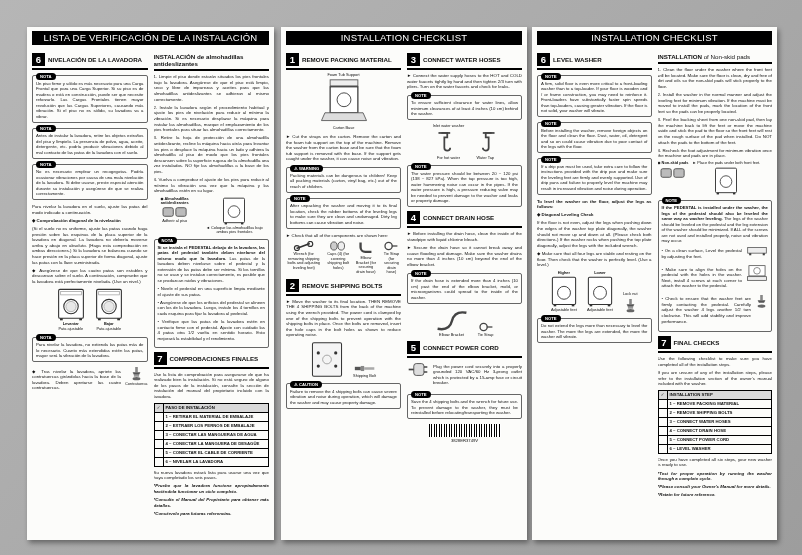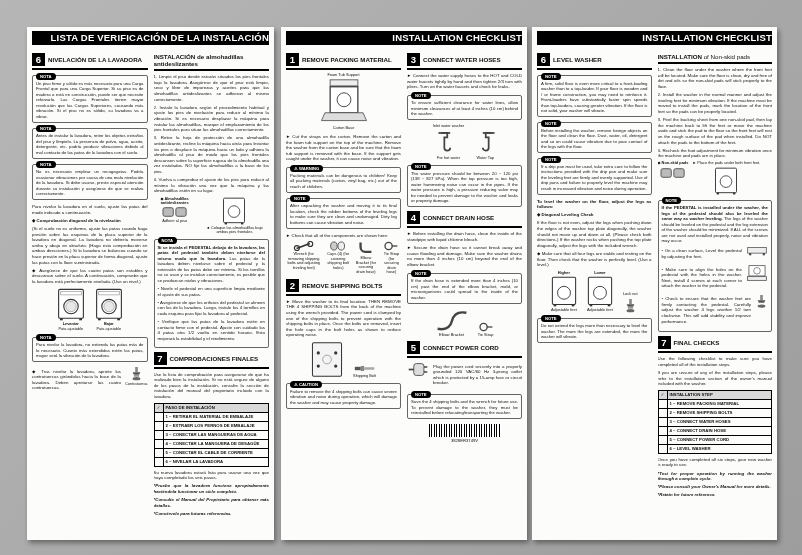--- a/index.html
+++ b/index.html
@@ -2,21 +2,21 @@
 <html><head>
 <meta charset="utf-8">
 <style>
 *{margin:0;padding:0;box-sizing:border-box}
 body{width:802px;height:555px;background:#a8a8a8;font-family:"Liberation Sans",sans-serif;color:#111}
 .page{position:relative;width:802px;height:555px;background:linear-gradient(135deg,#b6b6b6,#9d9d9d)}
 .panel{position:absolute;top:27px;height:513px;background:#fcfcfa;box-shadow:2px 3px 5px rgba(0,0,0,.4);padding:4px 5px;overflow:hidden}
 #panel-es{left:27px;width:247px}
 #panel-en1{left:281px;width:246px}
 #panel-en2{left:532px;width:245px}
-.phead{background:#000;color:#fff;font-weight:bold;text-align:right;font-size:9.5px;line-height:14px;letter-spacing:.2px}
+.phead{background:#000;color:#fff;font-weight:normal;text-align:center;font-size:9.5px;line-height:14px;letter-spacing:.2px}
 .cols{display:flex;gap:6px;margin-top:4px;height:calc(100% - 20px)}
 .col{flex:1;min-width:0;overflow:hidden}
 .sech{display:flex;align-items:center;gap:3px;border-bottom:2px solid #000;padding-bottom:2px;margin:4px 0 3px}
 .snum{background:#000;color:#fff;font-weight:bold;font-size:9.5px;min-width:13px;height:13px;text-align:center;line-height:13px;flex:0 0 auto}
 .stitle{font-weight:bold;font-size:6.2px}
 .note{border:1px solid #666;border-radius:2px;padding:4.5px 3px 2.5px;margin:5px 0 4px;font-size:4.3px;line-height:1.28;position:relative;text-align:justify}
 .ntag{position:absolute;top:-3.5px;left:3px;background:#000;color:#fff;font-size:4.2px;font-weight:bold;line-height:7px;height:7px;padding:0 4px;border-radius:3.5px;white-space:nowrap}
 .p{font-size:4.4px;line-height:1.28;margin:2.5px 0;text-align:justify}
 .b{font-weight:bold}
 .i{font-style:italic}

